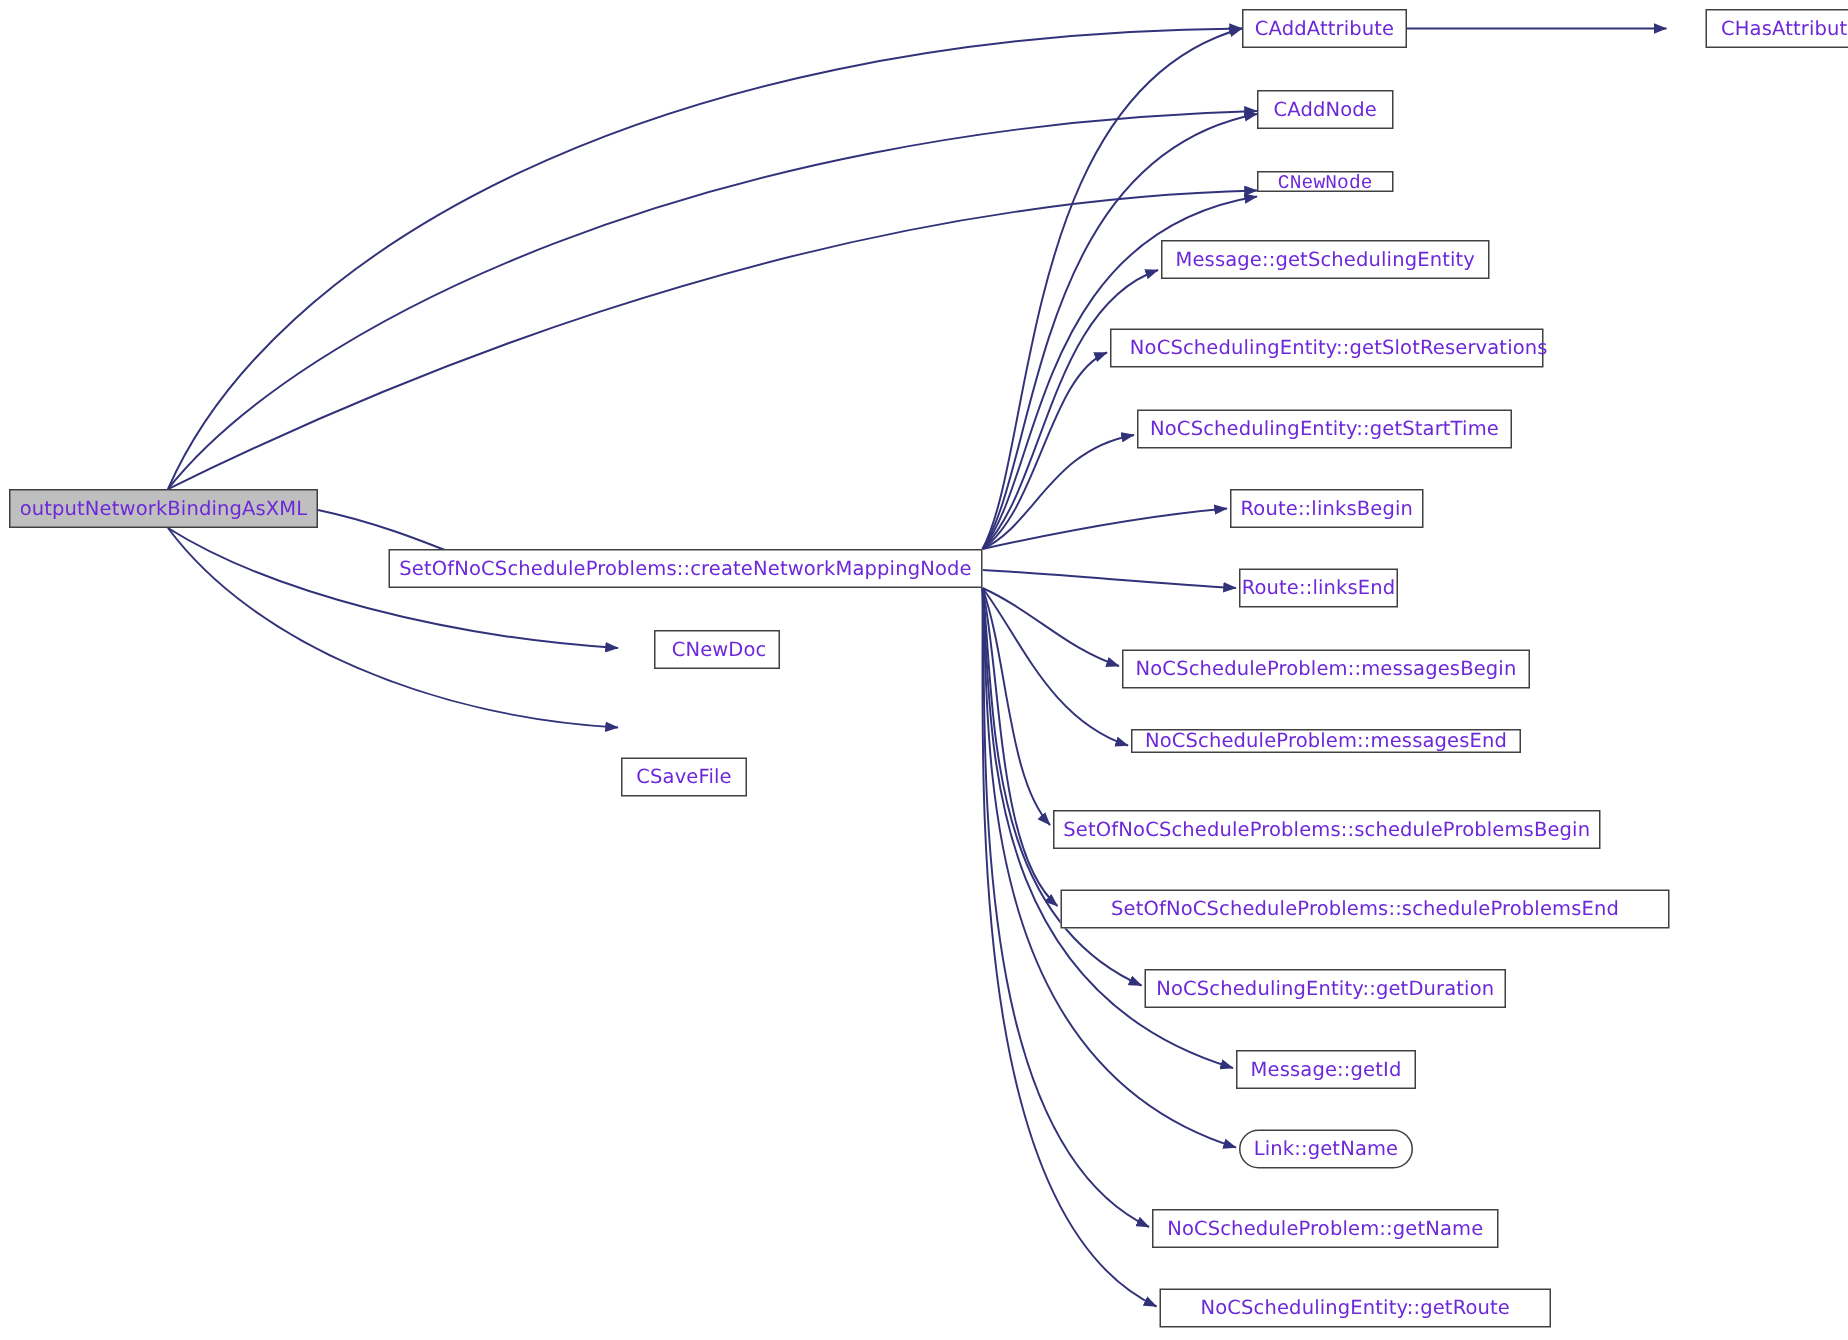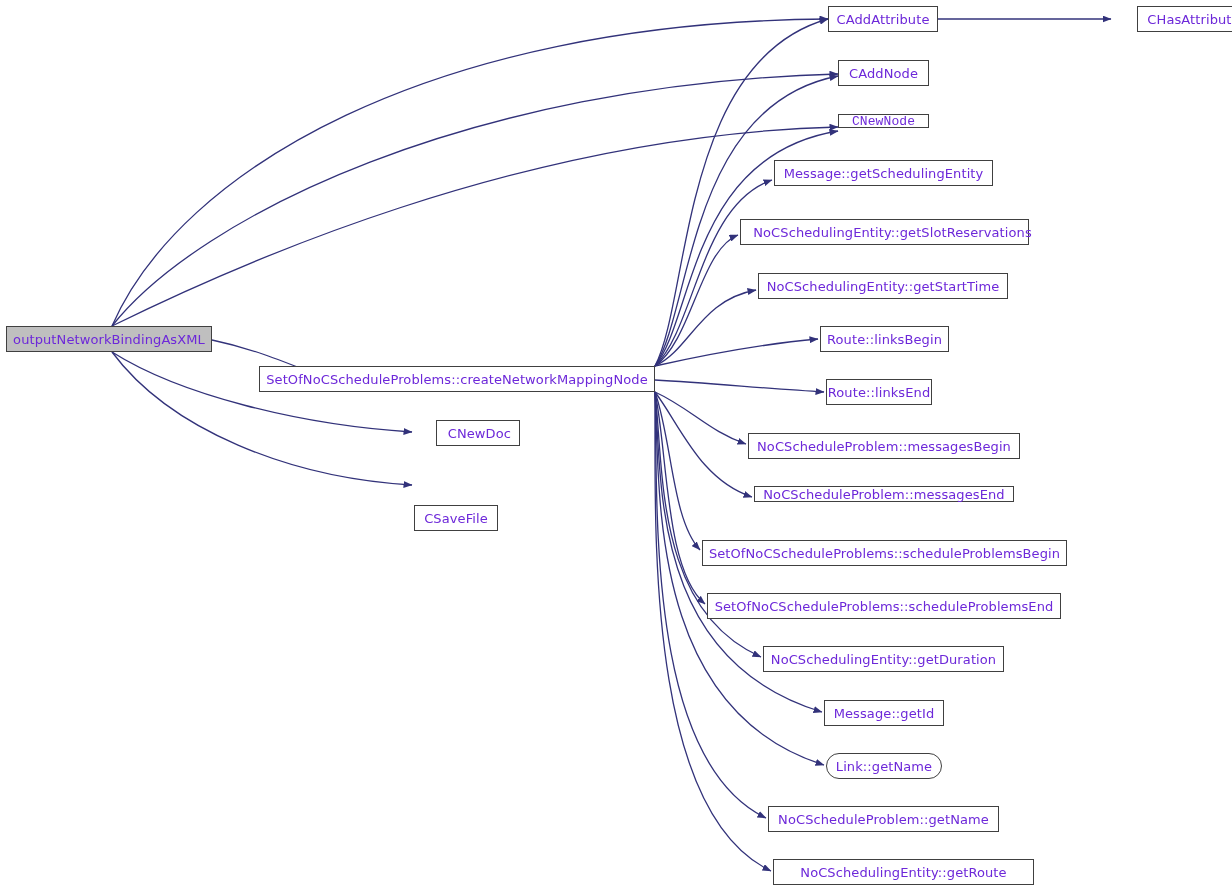--- a/index.html
+++ b/index.html
@@ -122,21 +122,21 @@
       </div>
       <div class="node" style="left: 748px; top: 433px; width: 272px; height: 26px;">
         <span class="node-label">NoCScheduleProblem::messagesBegin</span>
       </div>
       <div class="node" style="left: 754px; top: 486px; width: 260px; height: 16px; text-align: right;">
         <span class="node-label">NoCScheduleProblem::messagesEnd</span>
       </div>
       <div class="node" style="left: 702px; top: 540px; width: 365px; height: 26px;">
         <span class="node-label">SetOfNoCScheduleProblems::scheduleProblemsBegin</span>
       </div>
-      <div class="node" style="left: 707px; top: 593px; width: 354px; height: 26px;">
+      <div class="node" style="left: 707px; top: 593px; width: 406px; height: 26px;">
         <span class="node-label">SetOfNoCScheduleProblems::scheduleProblemsEnd</span>
       </div>
       <div class="node" style="left: 763px; top: 646px; width: 241px; height: 26px;">
         <span class="node-label">NoCSchedulingEntity::getDuration</span>
       </div>
       <div class="node" style="left: 824px; top: 700px; width: 120px; height: 26px;">
         <span class="node-label">Message::getId</span>
       </div>
       <div class="node" style="left: 826px; top: 753px; width: 116px; height: 26px; border-radius: 13px;">
         <span class="node-label">Link::getName</span>

